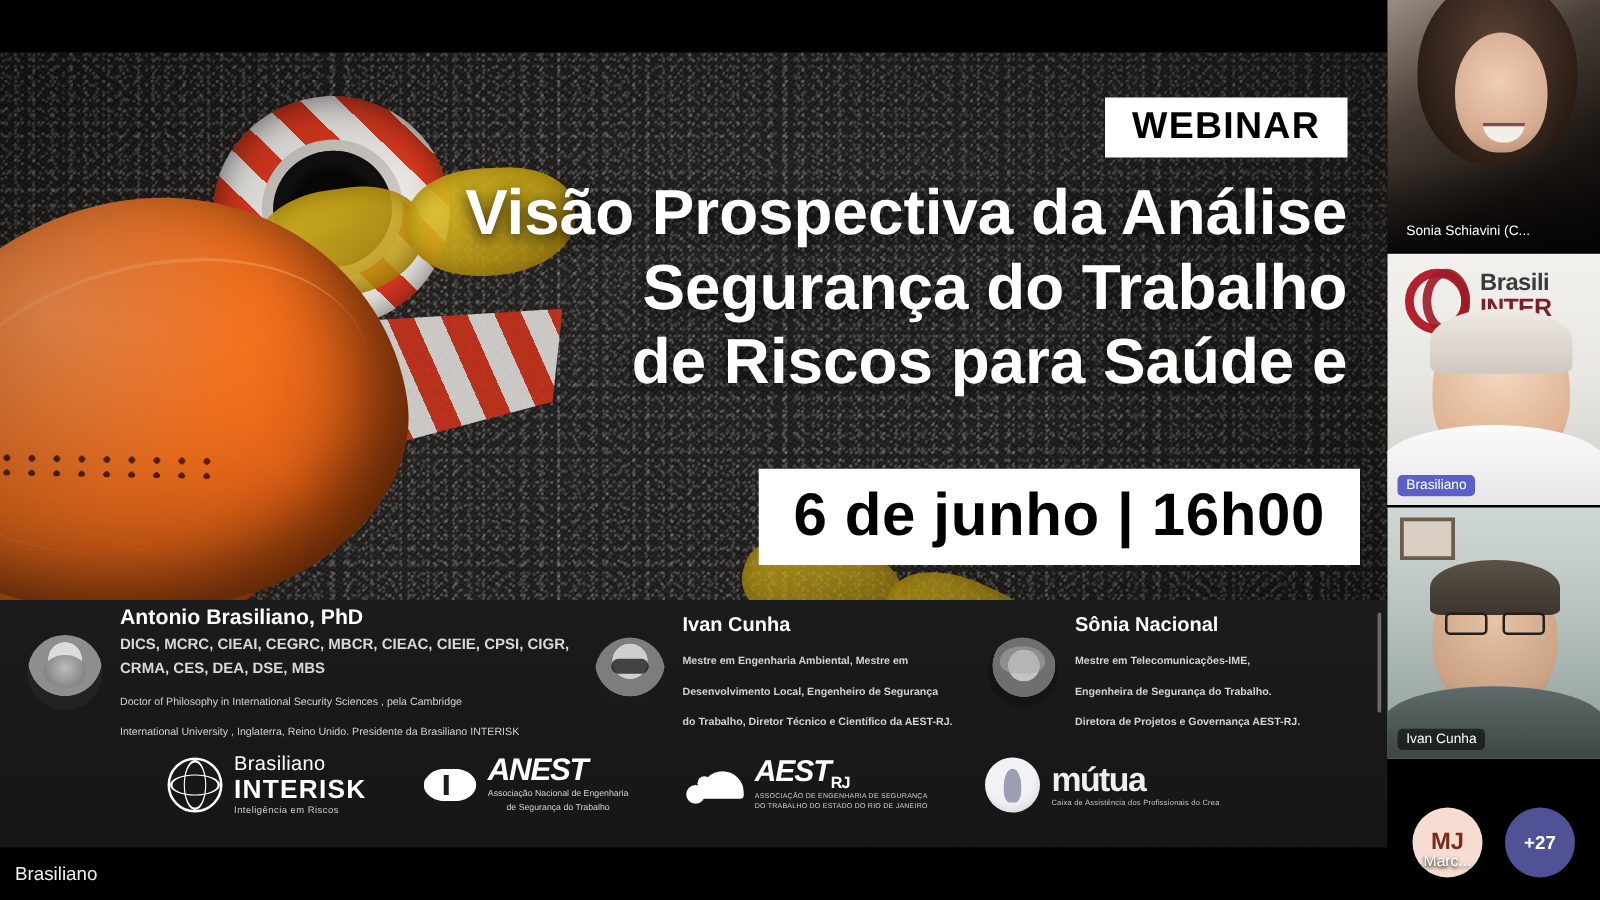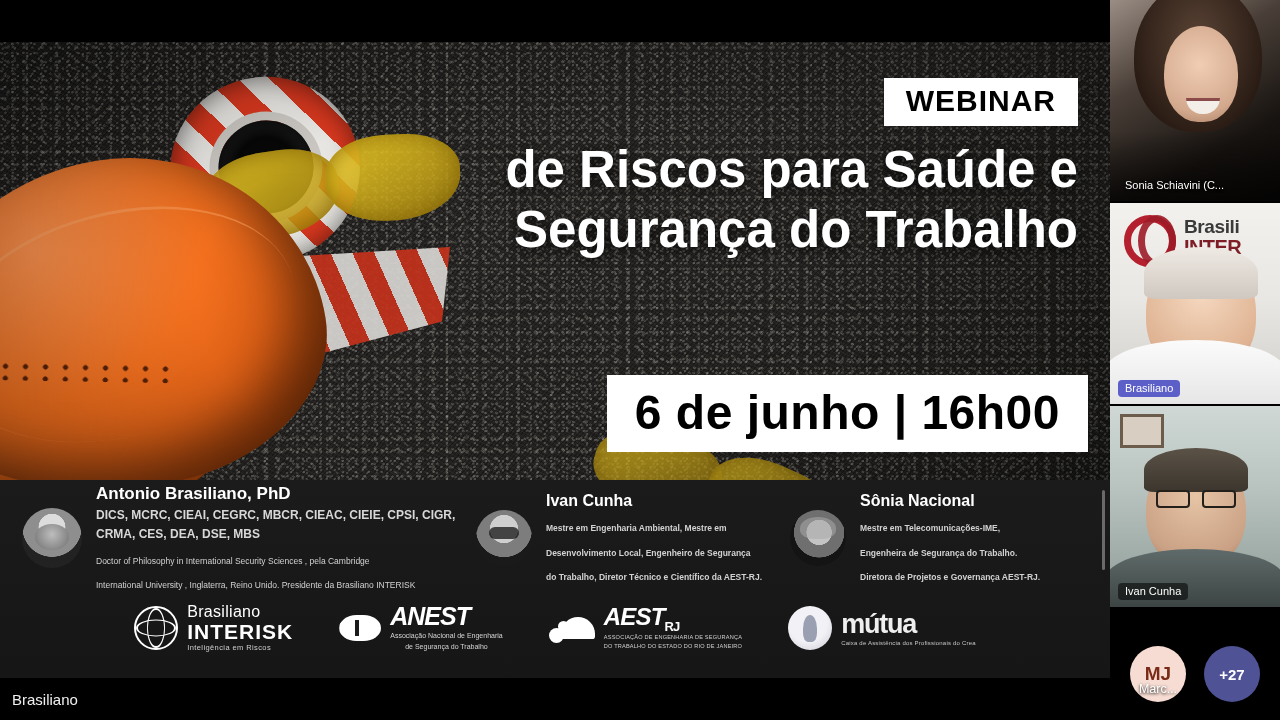--- a/index.html
+++ b/index.html
@@ -250,22 +250,23 @@
       <div class="hardhat">
         <div class="ridge"></div>
           <div class="vents"></div>
       </div>
 
       <div class="vignette"></div>
 
       <div class="webinar-badge">WEBINAR</div>
 
       <div class="headline">
+        <div>Visão Prospectiva da Análise</div>
+        <div>Segurança do Trabalho</div>
         <div>de Riscos para Saúde e</div>
-        <div>Segurança do Trabalho</div>
       </div>
 
       <div class="datebar">6 de junho  |  16h00</div>
 
       <div class="speakers">
 
         <div class="spk-row">
 
           <div class="spk s1">
             <div class="ava a1"></div>

